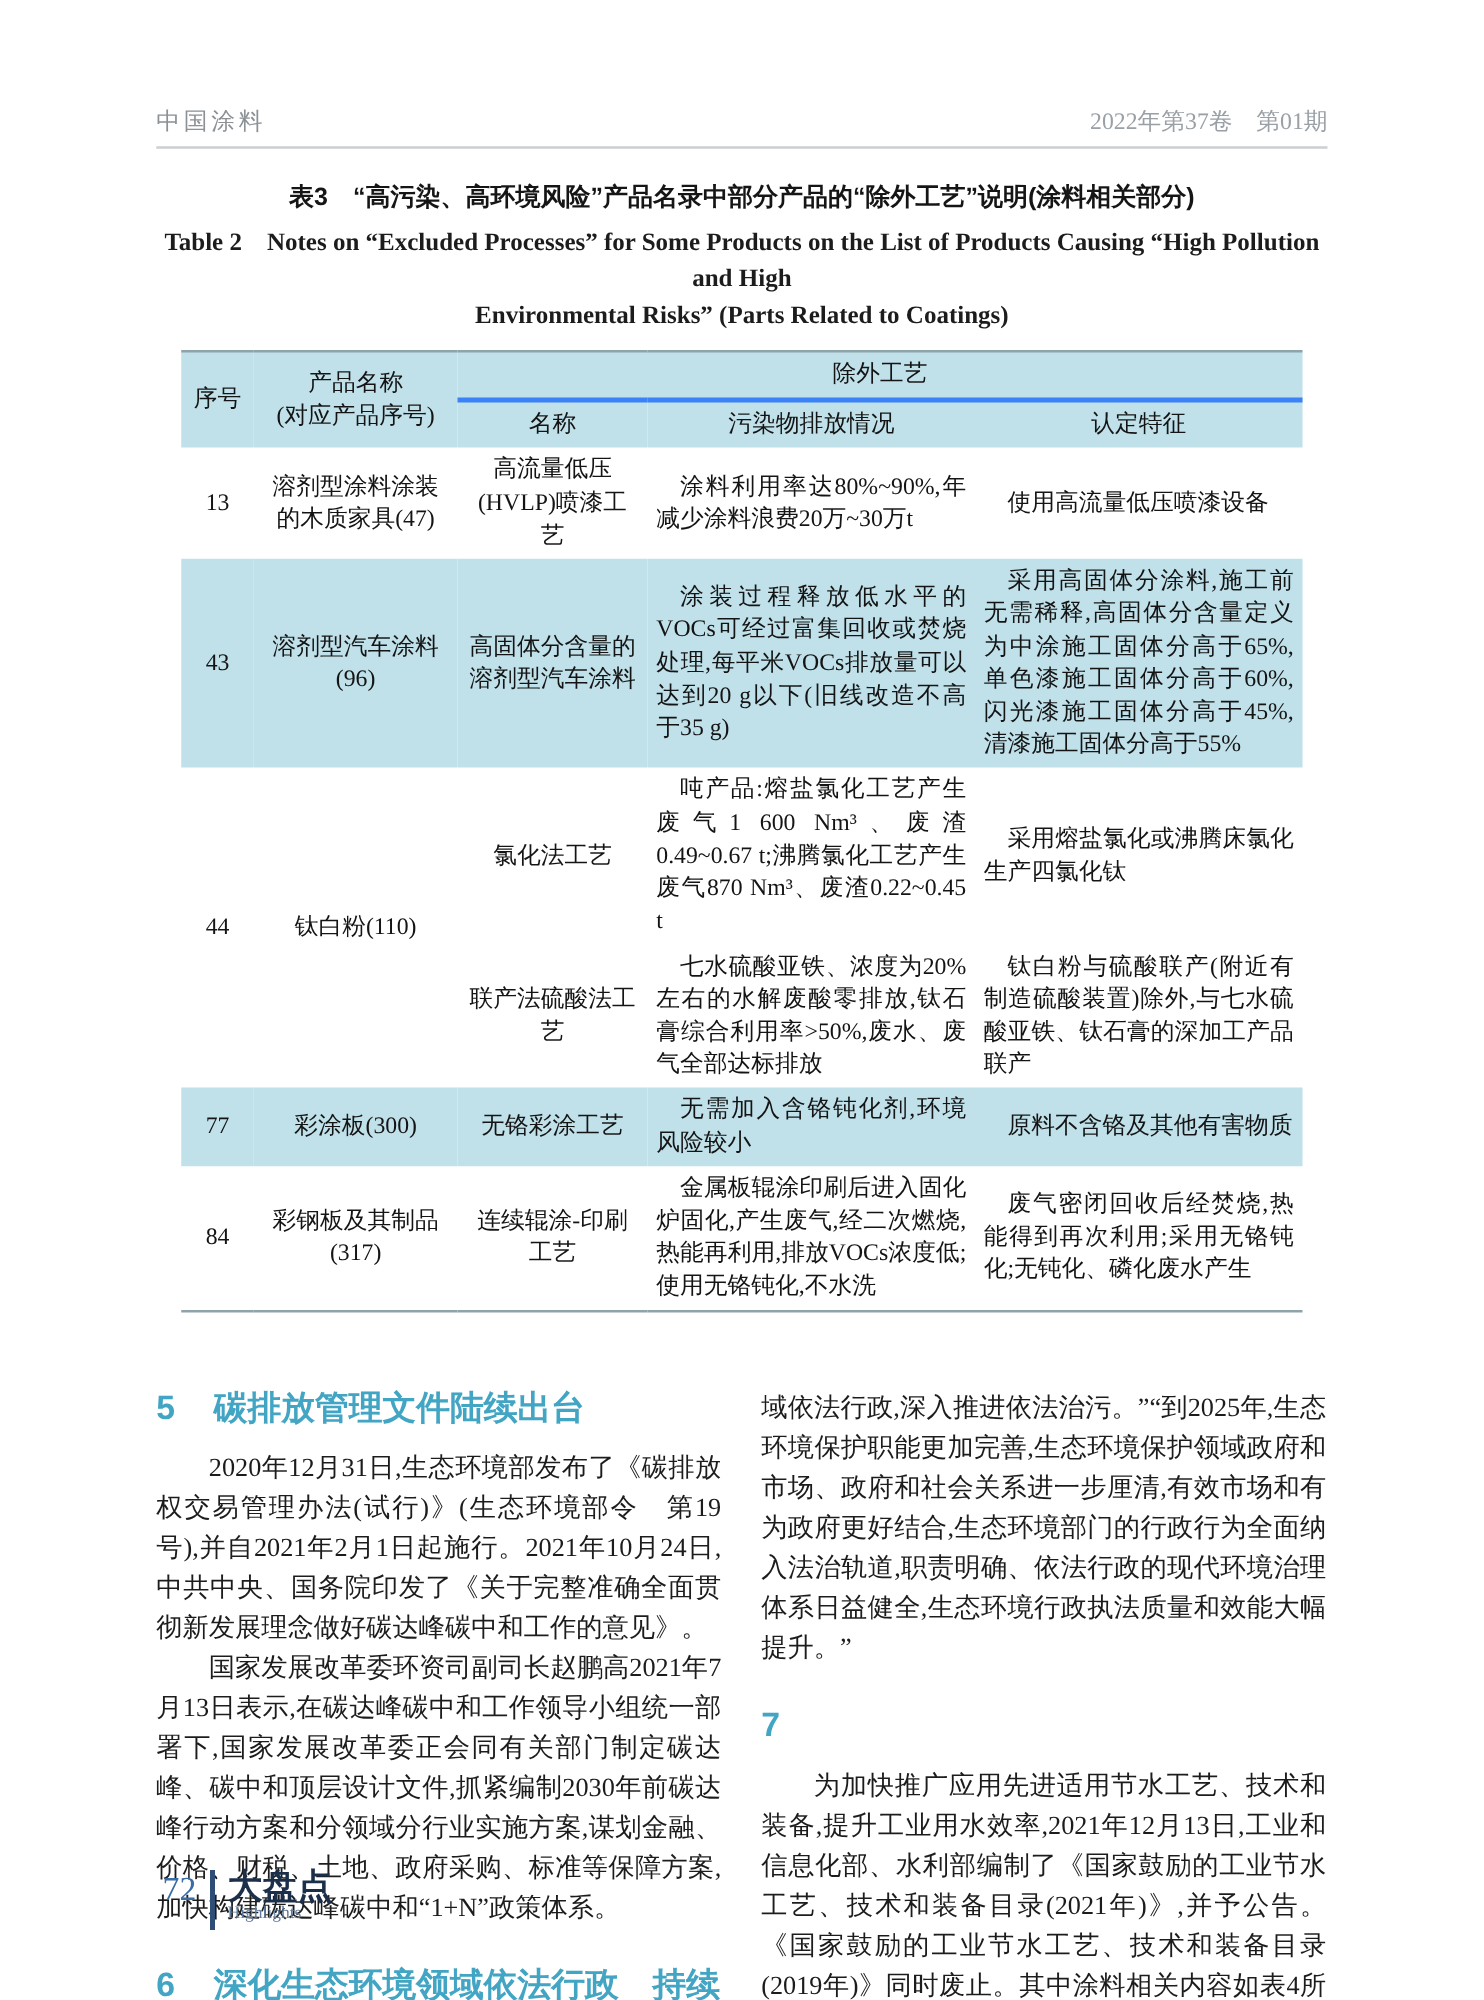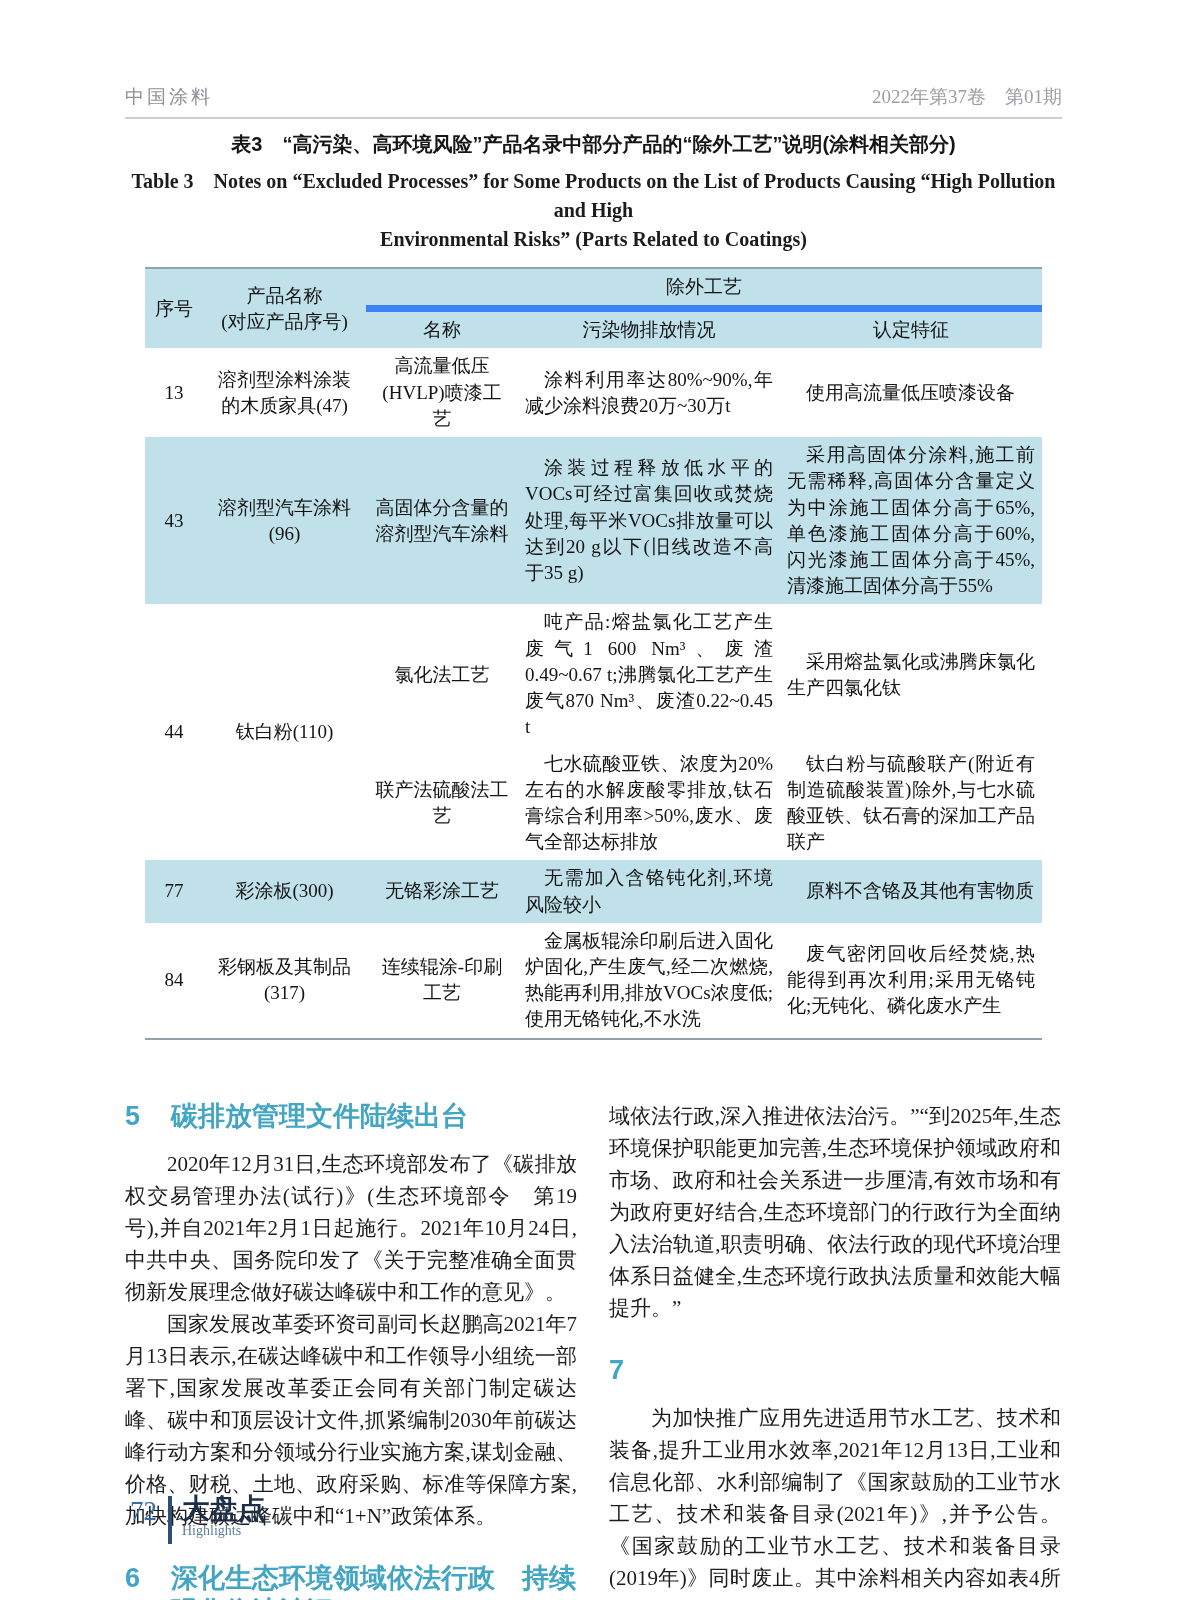--- a/index.html
+++ b/index.html
@@ -11,37 +11,37 @@
   .page { padding:84px 125px 0 125px; }
 
   
   .pagehead { display:flex; justify-content:space-between; align-items:flex-end; }
   .journal { font-size:19px; color:#8c9196; letter-spacing:3px; }
   .issue   { font-size:19px; color:#9aa0a6; }
   .headrule { border:none; border-top:2px solid #cccfd3; margin:7px 0 0 0; }
 
   
   .t-zh { text-align:center; font-family:"Liberation Sans",sans-serif; font-weight:bold;
-          font-size:20px; margin-top:12px; color:#151515; }
+          font-size:20px; margin-top:25px; color:#151515; }
   .t-en { text-align:center; font-weight:bold; font-size:20px; line-height:29px; margin-top:9px; }
 
   
   table.excl {
     border-collapse:collapse; table-layout:fixed; width:897px; margin:13px auto 0 auto;
     border-top:2px solid #8fa3ab; border-bottom:2px solid #8fa3ab;
     font-size:19px; color:#141414;
   }
   table.excl th { font-weight:normal; }
   table.excl th, table.excl td { padding:5px 7px; line-height:1.38; vertical-align:middle; }
   thead th { background:#c0e1ea; }
   tr.hl td { background:#c0e1ea; }
   .c { text-align:center; }
   .l { text-align:center; }
   .j { text-align:justify; text-indent:1em; }
-  .excluded-th { border-bottom:7px solid #3b82f6; padding-top:7px; padding-bottom:4px; }
+  .excluded-th { border-bottom:4px solid #3b82f6; padding-top:7px; padding-bottom:4px; }
   .subhead th { padding-top:4px; padding-bottom:7px; }
 
   
   .columns { display:flex; gap:32px; margin-top:60px; }
   .col { width:452px; }
   .sec-head {
     display:flex; color:#42a5c3; font-family:"Liberation Sans",sans-serif; font-weight:bold;
     font-size:27px; line-height:33px; margin:30px 0 15px 0;
   }
   .sec-head.first { margin-top:0; }
@@ -65,21 +65,21 @@
 <div class="page">
 
   <div class="pagehead">
     <span class="journal">中国涂料</span>
     <span class="issue">2022年第37卷　第01期</span>
   </div>
   <hr class="headrule">
 
   <div class="t-zh">表3　“高污染、高环境风险”产品名录中部分产品的“除外工艺”说明(涂料相关部分)</div>
   <div class="t-en">
-    <div>Table 3　Notes on “Excluded Processes” for Some Products on the List of Products Causing “High Pollution and High</div>
+    <div>Table 2　Notes on “Excluded Processes” for Some Products on the List of Products Causing “High Pollution and High</div>
     <div>Environmental Risks” (Parts Related to Coatings)</div>
   </div>
 
   <table class="excl">
     <colgroup>
       <col style="width:58px">
         <col style="width:163px">
         <col style="width:152px">
       <col style="width:262px">
         <col style="width:262px">

